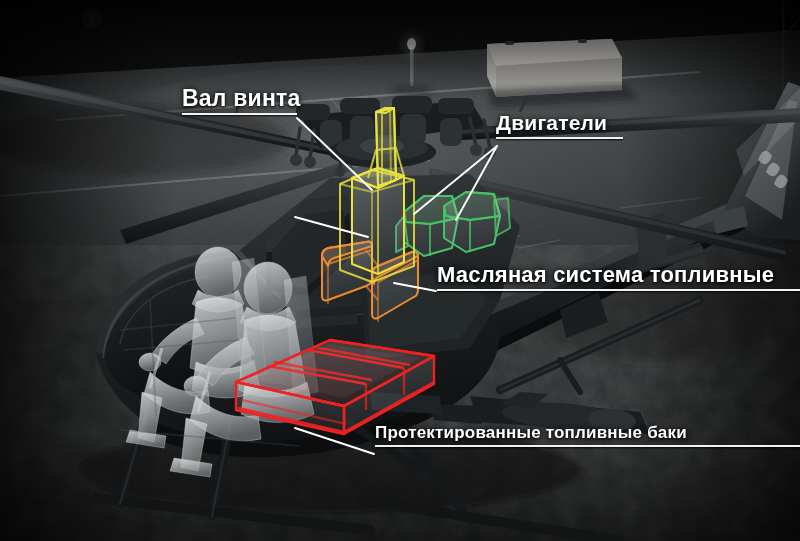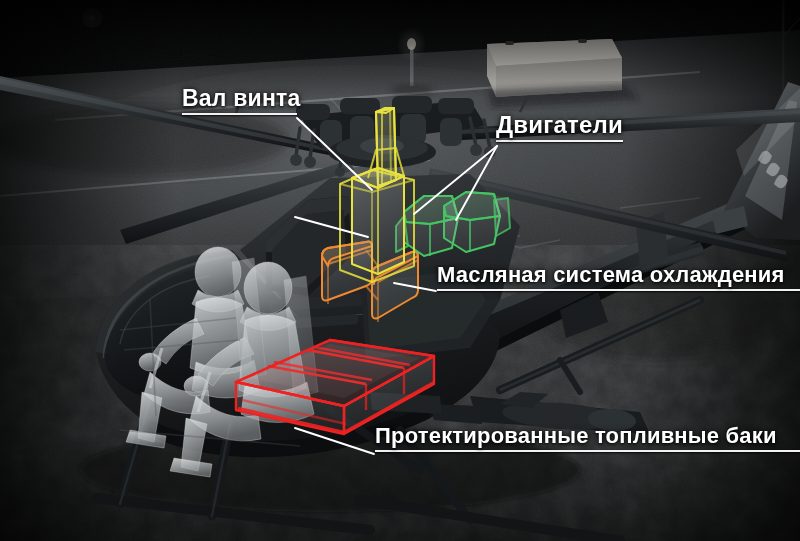--- a/index.html
+++ b/index.html
@@ -26,33 +26,33 @@
   .anno .rule{
     display:block;height:2px;background:#f2f2f2;margin-top:3px;
     box-shadow:0 1px 2px rgba(0,0,0,.9);
   }
 
   #lbl-shaft      {left:182px;top:86px;}
   #lbl-shaft .txt {font-size:23px;}
   #lbl-shaft .rule{width:115px;}
 
   #lbl-engines      {left:496px;top:112px;}
-  #lbl-engines .txt {font-size:24px;}
+  #lbl-engines .txt {font-size:21px;}
   #lbl-engines .rule{width:127px;}
 
   #lbl-trans      {left:144px;top:190px;}
   #lbl-trans .txt {font-size:23px;}
   #lbl-trans .rule{width:150px;}
 
   #lbl-oil      {left:437px;top:263px;}
   #lbl-oil .txt {font-size:22px;}
   #lbl-oil .rule{width:363px;}
 
   #lbl-fuel      {left:375px;top:424px;}
-  #lbl-fuel .txt {font-size:22px;}
+  #lbl-fuel .txt {font-size:17px;}
   #lbl-fuel .rule{width:425px;}
 </style>
 </head>
 <body>
 
 <div id="stage">
 
   <svg class="layer" viewBox="0 0 800 541">
     <defs>
       <linearGradient id="gSky" x1="0" y1="0" x2="0" y2="1">
@@ -511,21 +511,21 @@
     <span class="rule"></span>
   </div>
 
   <div class="anno" id="lbl-engines">
     <span class="txt">Двигатели</span>
     <span class="rule"></span>
   </div>
 
 
   <div class="anno" id="lbl-oil">
-    <span class="txt">Масляная система охлаждения</span>
+    <span class="txt">Масляная система топливные</span>
     <span class="rule"></span>
   </div>
 
   <div class="anno" id="lbl-fuel">
     <span class="txt">Протектированные топливные баки</span>
     <span class="rule"></span>
   </div>
 
 </div>
 

